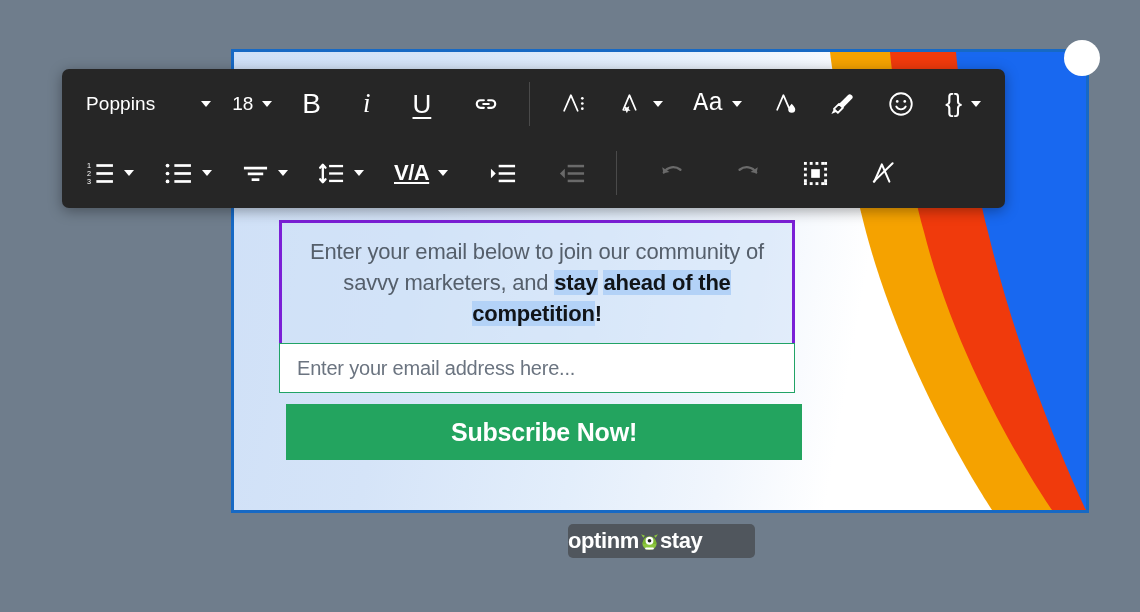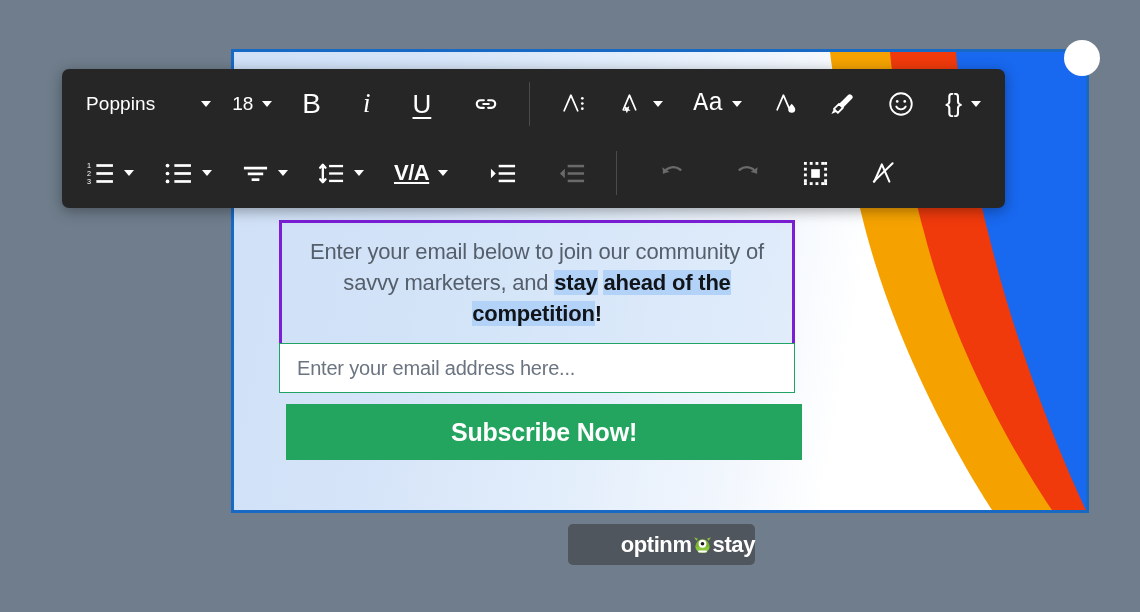--- a/index.html
+++ b/index.html
@@ -455,21 +455,21 @@
     <div class="tb-item">
       <svg class="ic" width="28" height="28" viewBox="0 0 26 26" fill="none" stroke="currentColor" stroke-width="1.9">
         <path d="M4 21 L11 5 L18 21" stroke-linecap="round" stroke-linejoin="round"></path>
         <path d="M3.5 21 L21 4" stroke-linecap="round"></path>
       </svg>
     </div>
 
   </div>
 </div>
 
-<div style="position:absolute;left:568px;top:524px;width:187px;height:41px;background:#50565d;border-radius:5px;display:flex;align-items:center;justify-content:flex-end;">
+<div style="position:absolute;left:568px;top:524px;width:187px;height:34px;background:#50565d;border-radius:5px;display:flex;align-items:center;justify-content:flex-start;">
   <span style="font-size:22px;font-weight:700;color:#ffffff;letter-spacing:-0.4px;display:flex;align-items:center;">
     <span>optinm</span>
     <svg width="21" height="21" viewBox="0 0 22 22" style="margin:0 0px;">
       <ellipse cx="11" cy="13.5" rx="7.4" ry="6.3" fill="#8cc63e"></ellipse>
       <path d="M3.8 13.5 C3.8 8.5 7 5.5 11 5.5 C15 5.5 18.2 8.5 18.2 13.5 Z" fill="#7ab52f"></path>
       <circle cx="11" cy="10.2" r="4.1" fill="#ffffff"></circle>
       <circle cx="11" cy="10.2" r="1.9" fill="#1b1b1b"></circle>
       <path d="M4.6 7.2 L2.2 3.4 L6.2 5.1 Z" fill="#8cc63e"></path>
       <path d="M17.4 7.2 L19.8 3.4 L15.8 5.1 Z" fill="#8cc63e"></path>
       <rect x="6.4" y="17.4" width="9.2" height="2" rx="1" fill="#ffffff"></rect>

